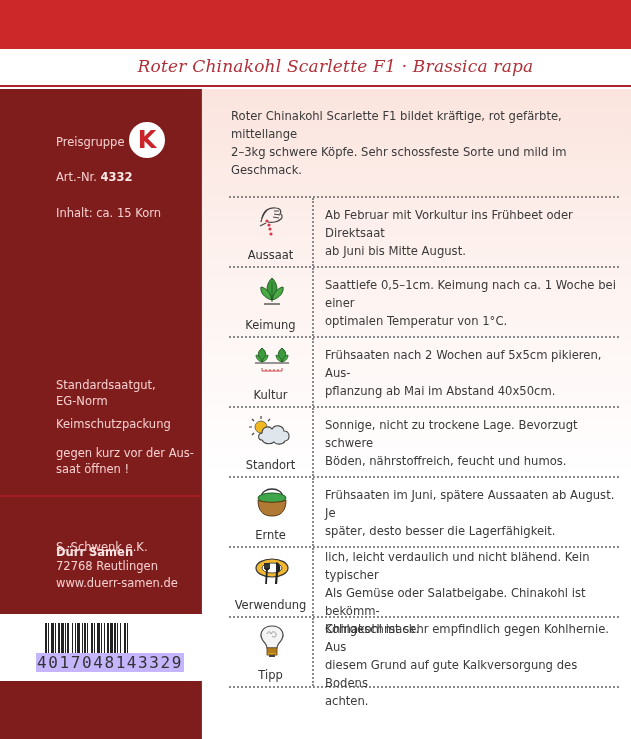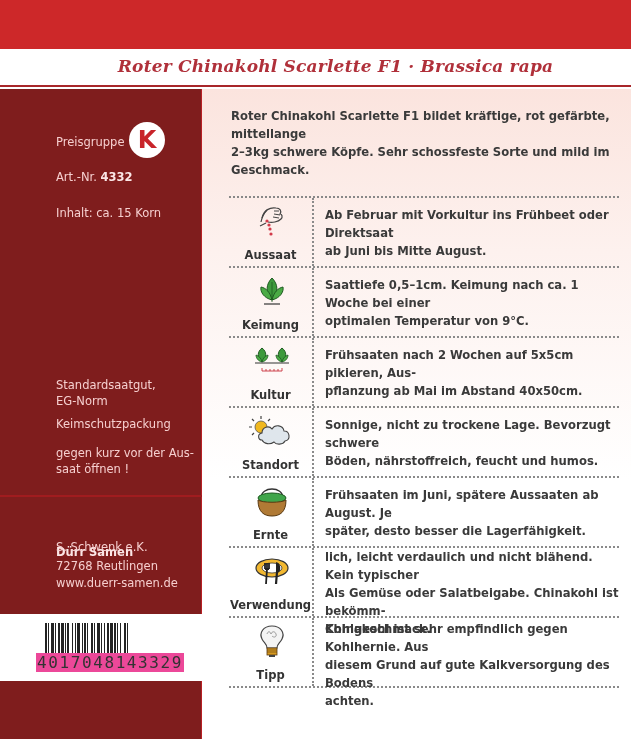--- a/index.html
+++ b/index.html
@@ -20,21 +20,20 @@
   }
   .title-text {
     position:absolute; left:0; right:0; top:7px;
     text-align:center;
     font-family:"DejaVu Serif", serif;
     font-style:italic;
     font-size:17px;
     color:#b0303a;
     padding-left:40px;
     letter-spacing:0.2px;
-    font-weight:bold;
   }
   .left-panel {
     position:absolute; left:0; top:89px; width:202px; height:684px;
     background:#7f1d1d;
     border-right:1px solid #b82024;
     box-sizing:border-box;
   }
   .lp-text {
     position:absolute; left:56px;
     color:#f6cfcf;
@@ -61,25 +60,24 @@
     position:absolute; left:45px; top:9px; width:152px; height:44px;
     display:flex; align-items:stretch;
   }
   .barcode span { display:block; background:#222; height:100%; }
   .barcode-digits {
     position:absolute; left:36px; top:39px;
     font-family:"DejaVu Sans Mono", monospace;
     font-size:16px; color:#333; letter-spacing:1.6px;
     background:transparent;
   }
-  .barcode-digits .bg { background:#ec4899; padding:0 1px; }
+  .barcode-digits .bg { background:#c4b5fd; padding:0 1px; }
   .main-panel {
     position:absolute; left:202px; top:89px; width:429px; height:650px;
     background:linear-gradient(180deg,#fbe4de 0%, #fdf1ee 25%, #ffffff 60%);
-    font-weight:bold;
   }
   .intro {
     position:absolute; left:29px; top:18px; width:395px;
     font-size:11.6px; line-height:18px; color:#3a3a3a;
   }
   .care-table {
     position:absolute; left:27px; top:107px; width:390px;
     border-top:2px dotted #888;
   }
   .row {
@@ -232,21 +230,21 @@
           <path d="M18 4 C24 10 25 18 18 26 C11 18 12 10 18 4Z" fill="#3d9a3c" stroke="#1f5a22" stroke-width="1"></path>
           <path d="M18 26 C10 24 6 18 7 13 C12 14 16 18 18 26Z" fill="#4aab45" stroke="#1f5a22" stroke-width="1"></path>
           <path d="M18 26 C26 24 30 18 29 13 C24 14 20 18 18 26Z" fill="#4aab45" stroke="#1f5a22" stroke-width="1"></path>
           <path d="M18 8 L18 28" stroke="#1f5a22" stroke-width="0.8"></path>
           <path d="M10 30 L26 30" stroke="#333" stroke-width="1.2"></path>
         </svg>
         <div class="label">Keimung</div>
       </div>
       <div class="text-cell">
         <div>Saattiefe 0,5–1cm. Keimung nach ca. 1 Woche bei einer</div>
-        <div>optimalen Temperatur von 9°C.</div>
+        <div>optimalen Temperatur von 1°C.</div>
       </div>
     </div>
 
     <div class="row">
       <div class="icon-cell">
         <svg class="icon" viewBox="0 0 36 34" style="left:20px;width:46px;">
           <path d="M8 4 C13 8 13 13 8 18 C3 13 3 8 8 4Z" fill="#3d9a3c" stroke="#1f5a22" stroke-width="1"></path>
           <path d="M8 18 C4 17 2 14 2 11 C5 12 7 14 8 18Z" fill="#4aab45" stroke="#1f5a22" stroke-width="0.8"></path>
           <path d="M8 18 C12 17 14 14 14 11 C11 12 9 14 8 18Z" fill="#4aab45" stroke="#1f5a22" stroke-width="0.8"></path>
           <path d="M28 4 C33 8 33 13 28 18 C23 13 23 8 28 4Z" fill="#3d9a3c" stroke="#1f5a22" stroke-width="1"></path>

